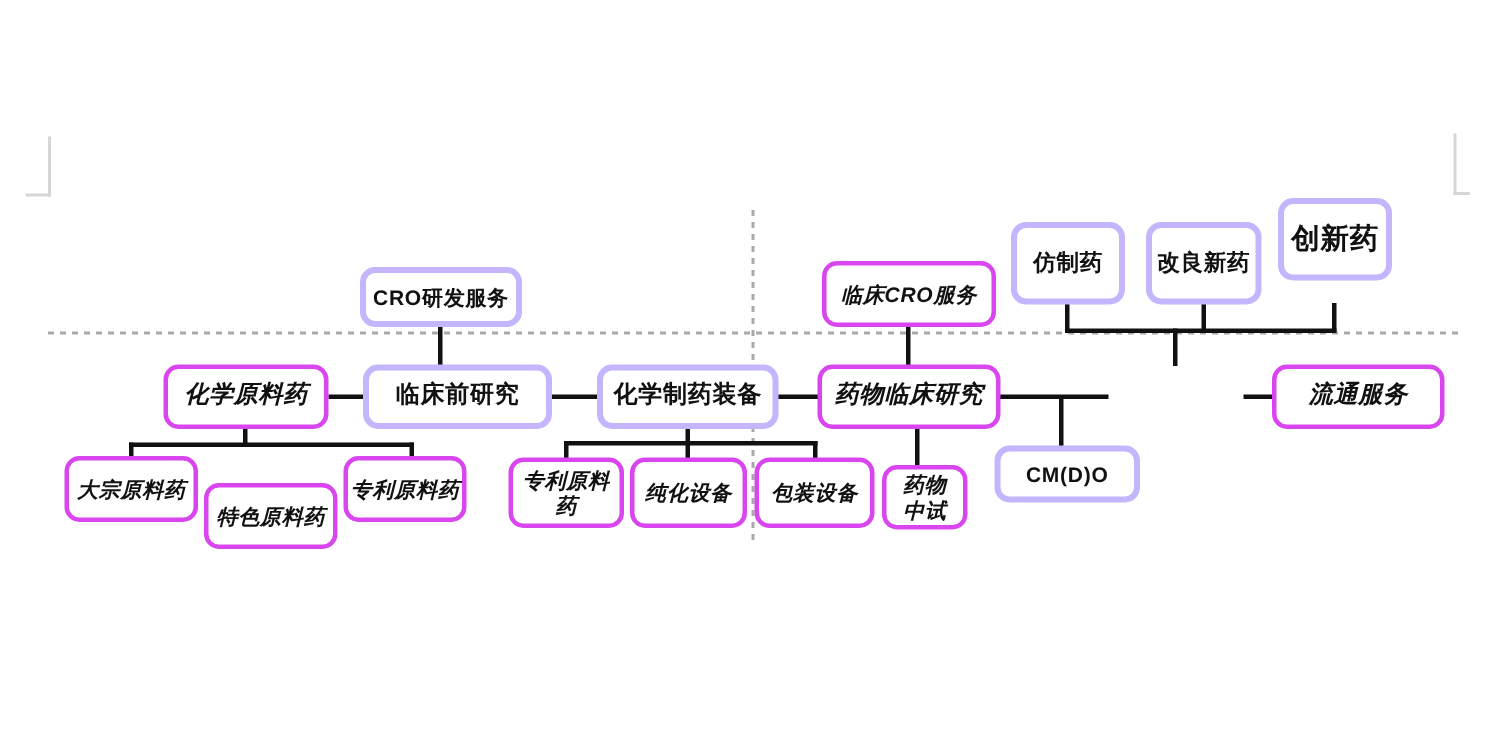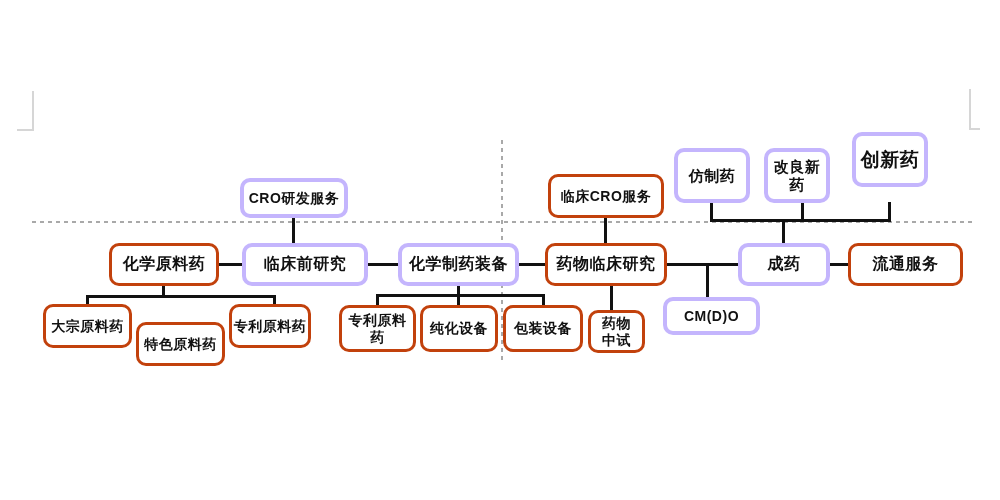--- a/index.html
+++ b/index.html
@@ -20,21 +20,21 @@
     align-items: center;
     justify-content: center;
     text-align: center;
     font-weight: 700;
     color: #111111;
     line-height: 1.15;
     white-space: pre-line;
     z-index: 3;
     letter-spacing: 0.5px;
   }
-  .node.black { border: 3px solid #c2410c; }
+  .node.black { border: 3px solid #d946ef; font-style: italic; }
   .node.red   { border: 4px solid #c4b5fd; }
   .connector {
     position: absolute;
     background: #111111;
     z-index: 2;
   }
   .dashed { position: absolute; z-index: 1; }
   .dashed.h { background: repeating-linear-gradient(90deg,  #a9a9a9 0 4px, transparent 4px 8px); }
   .dashed.v { background: repeating-linear-gradient(180deg, #a9a9a9 0 4px, transparent 4px 8px); }
   .crop-mark { position: absolute; background: #d6d6d6; z-index: 0; }
@@ -68,26 +68,25 @@
     <div class="connector" style="left: 457px; top: 285px; width: 3px; height: 22px; background: rgb(17, 17, 17);"></div>
     <div class="connector" style="left: 376px; top: 294px; width: 169px; height: 3px; background: rgb(17, 17, 17);"></div>
     <div class="connector" style="left: 376px; top: 294px; width: 3px; height: 13px; background: rgb(17, 17, 17);"></div>
     <div class="connector" style="left: 542px; top: 294px; width: 3px; height: 13px; background: rgb(17, 17, 17);"></div>
     <div class="connector" style="left: 610px; top: 285px; width: 3px; height: 26px; background: rgb(17, 17, 17);"></div>
     <div class="connector" style="left: 706px; top: 264px; width: 3px; height: 34px; background: rgb(17, 17, 17);"></div>
     <div class="node black" style="left: 109px; top: 243px; width: 110px; height: 43px; font-size: 16px;"><span>化学原料药</span></div>
     <div class="node red" style="left: 242px; top: 243px; width: 126px; height: 43px; font-size: 16px;"><span>临床前研究</span></div>
     <div class="node red" style="left: 398px; top: 243px; width: 121px; height: 43px; font-size: 16px;"><span>化学制药装备</span></div>
     <div class="node black" style="left: 545px; top: 243px; width: 122px; height: 43px; font-size: 16px;"><span>药物临床研究</span></div>
-    <div class="node red" style="left: 738px; top: 243px; width: 92px; height: 43px; font-size: 16px;"><span>成药</span></div>
     <div class="node black" style="left: 848px; top: 243px; width: 115px; height: 43px; font-size: 16px;"><span>流通服务</span></div>
     <div class="node red" style="left: 240px; top: 178px; width: 108px; height: 40px; font-size: 14px;"><span>CRO研发服务</span></div>
     <div class="node black" style="left: 548px; top: 174px; width: 116px; height: 44px; font-size: 14px;"><span>临床CRO服务</span></div>
     <div class="node red" style="left: 674px; top: 148px; width: 76px; height: 55px; font-size: 15px;"><span>仿制药</span></div>
-    <div class="node red" style="left: 764px; top: 148px; width: 66px; height: 55px; font-size: 15px;"><span>改良新药</span></div>
+    <div class="node red" style="left: 764px; top: 148px; width: 77px; height: 55px; font-size: 15px;"><span>改良新药</span></div>
     <div class="node red" style="left: 852px; top: 132px; width: 76px; height: 55px; font-size: 19px;"><span>创新药</span></div>
     <div class="node black" style="left: 43px; top: 304px; width: 89px; height: 44px; font-size: 14px;"><span>大宗原料药</span></div>
     <div class="node black" style="left: 136px; top: 322px; width: 89px; height: 44px; font-size: 14px;"><span>特色原料药</span></div>
     <div class="node black" style="left: 229px; top: 304px; width: 82px; height: 44px; font-size: 14px;"><span>专利原料药</span></div>
     <div class="node black" style="left: 339px; top: 305px; width: 77px; height: 47px; font-size: 14px;"><span>专利原料药</span></div>
     <div class="node black" style="left: 420px; top: 305px; width: 78px; height: 47px; font-size: 14px;"><span>纯化设备</span></div>
     <div class="node black" style="left: 588px; top: 310px; width: 57px; height: 43px; font-size: 14px;"><span>药物
 中试</span></div>
     <div class="node black" style="left: 503px; top: 305px; width: 80px; height: 47px; font-size: 14px;"><span>包装设备</span></div>
     <div class="node red" style="left: 663px; top: 297px; width: 97px; height: 38px; font-size: 14px;"><span>CM(D)O</span></div>

